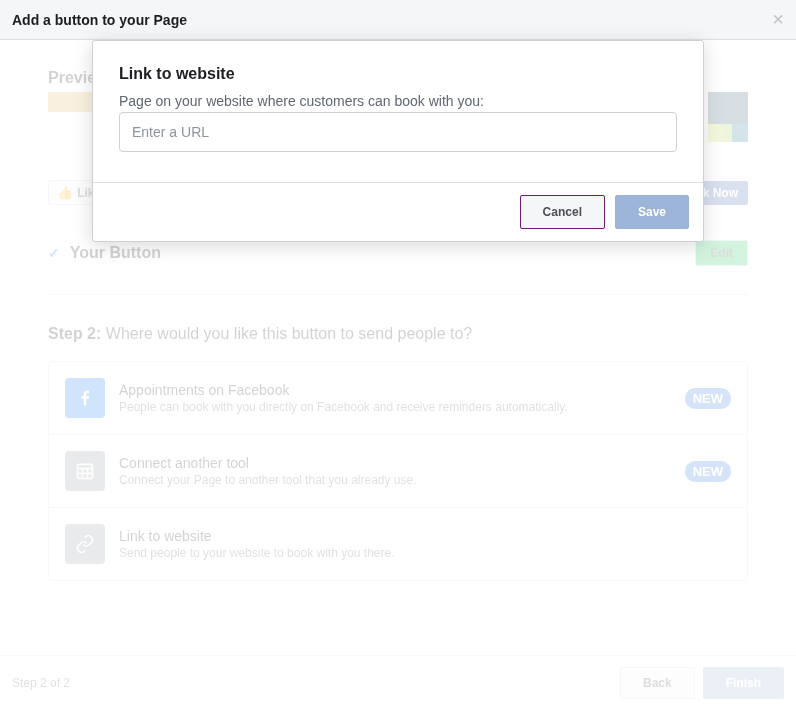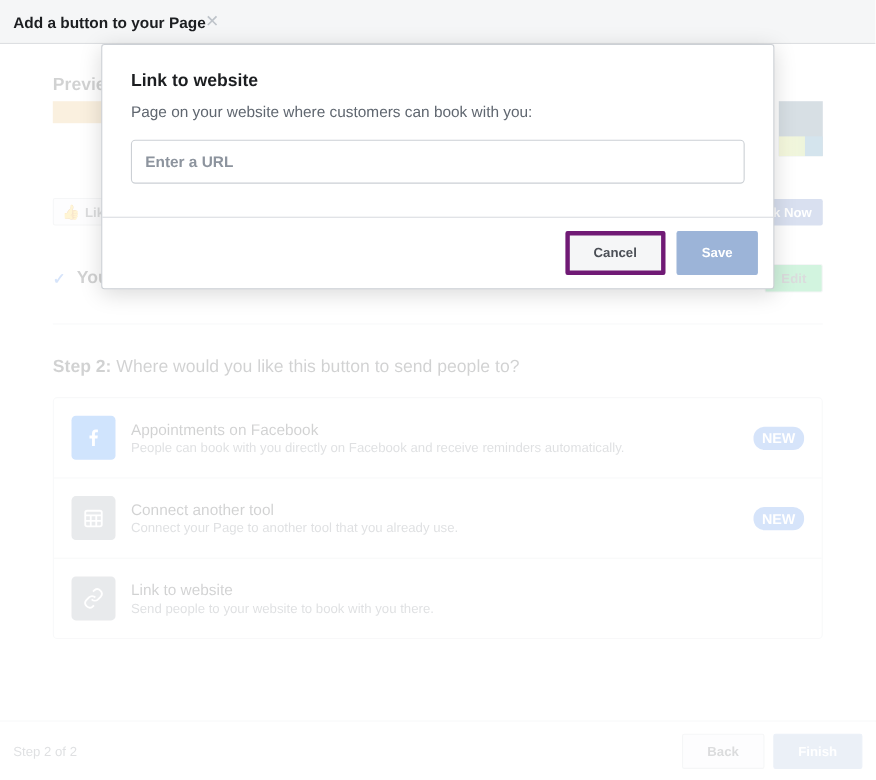--- a/index.html
+++ b/index.html
@@ -11,21 +11,21 @@
       width: 796px;
       height: 709px;
       overflow: hidden;
       position: relative;
     }
     .header {
       background: #f5f6f7;
       height: 40px;
       display: flex;
       align-items: center;
-      justify-content: flex-start;
+      justify-content: space-between;
       padding: 0 12px;
       border-bottom: 1px solid #dddfe2;
     }
     .header-title {
       font-weight: bold;
       font-size: 14px;
       color: #1c1e21;
     }
     .close-x {
       color: #bec3c9;
@@ -253,49 +253,48 @@
     }
     .modal-title {
       font-weight: bold;
       font-size: 16px;
       color: #1c1e21;
       margin-bottom: 10px;
     }
     .modal-label {
       font-size: 14px;
       color: #606770;
-      margin-bottom: 18px;
+      margin-bottom: 3px;
     }
     .url-input {
       width: 100%;
       padding: 11px 12px;
       border: 1px solid #ccd0d5;
       border-radius: 4px;
       font-size: 14px;
       color: #1c1e21;
-      font-weight: bold;
     }
     .url-input::placeholder { color: #8d949e; }
     .modal-footer {
       padding: 12px 14px;
       border-top: 1px solid #dadde1;
       display: flex;
       justify-content: flex-end;
       gap: 10px;
     }
     .m-btn {
       padding: 9px 22px;
       border-radius: 2px;
       font-size: 12px;
       font-weight: 600;
       cursor: pointer;
     }
     .btn-cancel {
       background: #f5f6f7;
-      border: 4px solid #701a75;
+      border: 1px solid #701a75;
       color: #4b4f56;
     }
     .btn-save {
       background: #9cb4d8;
       border: 1px solid #9cb4d8;
       color: #fff;
     }
     svg { display: block; }
   </style>
 </head>

